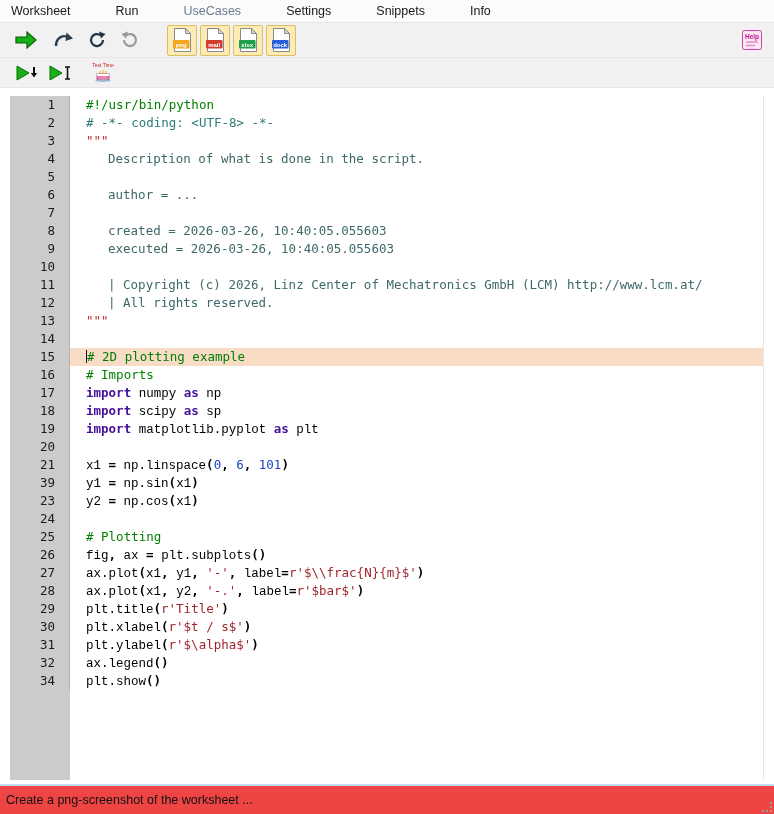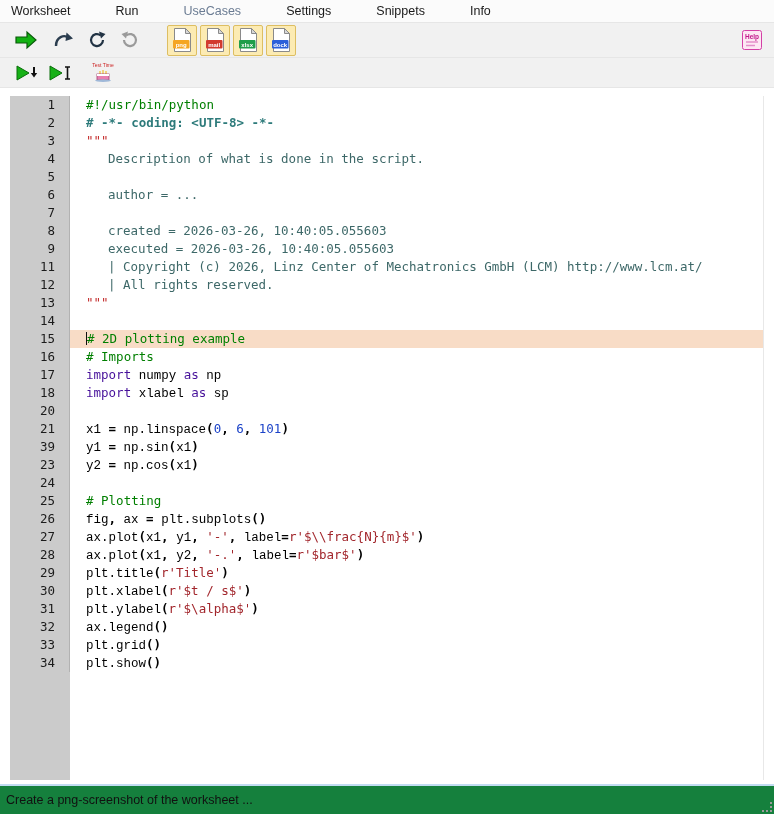--- a/index.html
+++ b/index.html
@@ -25,33 +25,33 @@
 
   
   .workspace { height:692px; background:#fff; padding:8px 10px 0 10px; }
   .editor { height:684px; width:754px; background:linear-gradient(90deg, var(--gutter-bg,#cbcbcb) 60px, #ffffff 60px); border-right:1px solid #e8e8e8; font-family:"DejaVu Sans Mono","Liberation Mono",monospace; font-size:12.5px; line-height:18px; }
   .row { display:flex; height:18px; }
   .num { width:60px; text-align:right; padding-right:14px; color:#1b1b1b; border-right:1px solid #b2b2b2; }
   .code { flex:1; padding-left:16px; white-space:pre; color:#000; }
   .code.hl { background:var(--highlight-line,#f8dcc6); }
   .caret { display:inline-block; width:1px; height:13px; background:#111; vertical-align:-2px; }
   .tk-com  { color:var(--syn-comment,#007F00); }
-  .tk-cod  { color:var(--syn-coding,#2E7B7B);font-weight:bold; }
+  .tk-cod  { color:var(--syn-coding,#2E7B7B); }
   .tk-doc  { color:var(--syn-docstring,#3D6868);padding-left:22px; }
   .tk-docq { color:var(--syn-docquote,#C42B2B); }
-  .tk-kw   { color:var(--syn-keyword,#46109A); font-weight:normal; }
+  .tk-kw   { color:var(--syn-keyword,#46109A); font-weight:bold; }
   .tk-num  { color:var(--syn-number,#1C43C8); }
   .tk-str  { color:var(--syn-string,#A2262C); }
   .tk-op   { color:#000; font-weight:bold; }
   .tk-pln  { color:#000;font-family:Liberation Mono, monospace; }
 
   
   .bottom-gap { height:4px; background:#fff; }
   .split-line { height:2px; background:#c2dcf2; }
-  .statusbar { height:28px; background:#15803d; display:flex; align-items:center; padding:0 4px 0 6px; font-size:12.5px; color:#111; position:relative; }
+  .statusbar { height:28px; background:#ef4444; display:flex; align-items:center; padding:0 4px 0 6px; font-size:12.5px; color:#111; position:relative; }
   .grip { position:absolute; right:1px; bottom:1px; }
 </style>
 </head>
 <body>
 
 <div class="window">
 
   <div class="menubar" id="menubar">
       <div class="menu-item">Worksheet</div>
       <div class="menu-item">Run</div>
@@ -190,20 +190,24 @@
           </div>
           <div class="row">
             <div class="num">8</div>
             <div class="code"><span class="tk-doc">created = 2026-03-26, 10:40:05.055603</span></div>
           </div>
           <div class="row">
             <div class="num">9</div>
             <div class="code"><span class="tk-doc">executed = 2026-03-26, 10:40:05.055603</span></div>
           </div>
           <div class="row">
+            <div class="num">10</div>
+            <div class="code"></div>
+          </div>
+          <div class="row">
             <div class="num">11</div>
             <div class="code"><span class="tk-doc">| Copyright (c) 2026, Linz Center of Mechatronics GmbH (LCM) http://www.lcm.at/</span></div>
           </div>
           <div class="row">
             <div class="num">12</div>
             <div class="code"><span class="tk-doc">| All rights reserved.</span></div>
           </div>
           <div class="row">
             <div class="num">13</div>
             <div class="code"><span class="tk-docq">"""</span></div>
@@ -219,21 +223,25 @@
           <div class="row">
             <div class="num">16</div>
             <div class="code"><span class="tk-com"># Imports</span></div>
           </div>
           <div class="row">
             <div class="num">17</div>
             <div class="code"><span class="tk-kw">import</span><span class="tk-pln"> numpy </span><span class="tk-kw">as</span><span class="tk-pln"> np</span></div>
           </div>
           <div class="row">
             <div class="num">18</div>
-            <div class="code"><span class="tk-kw">import</span><span class="tk-pln"> xlabel </span><span class="tk-kw">as</span><span class="tk-pln"> sp</span></div>
+            <div class="code"><span class="tk-kw">import</span><span class="tk-pln"> scipy </span><span class="tk-kw">as</span><span class="tk-pln"> sp</span></div>
+          </div>
+          <div class="row">
+            <div class="num">19</div>
+            <div class="code"><span class="tk-kw">import</span><span class="tk-pln"> matplotlib.pyplot </span><span class="tk-kw">as</span><span class="tk-pln"> plt</span></div>
           </div>
           <div class="row">
             <div class="num">20</div>
             <div class="code"></div>
           </div>
           <div class="row">
             <div class="num">21</div>
             <div class="code"><span class="tk-pln">x1 </span><span class="tk-op">= </span><span class="tk-pln">np.linspace</span><span class="tk-op">(</span><span class="tk-num">0</span><span class="tk-op">, </span><span class="tk-num">6</span><span class="tk-op">, </span><span class="tk-num">101</span><span class="tk-op">)</span></div>
           </div>
           <div class="row">
@@ -272,24 +280,20 @@
             <div class="num">30</div>
             <div class="code"><span class="tk-pln">plt.xlabel</span><span class="tk-op">(</span><span class="tk-str">r'$t / s$'</span><span class="tk-op">)</span></div>
           </div>
           <div class="row">
             <div class="num">31</div>
             <div class="code"><span class="tk-pln">plt.ylabel</span><span class="tk-op">(</span><span class="tk-str">r'$\alpha$'</span><span class="tk-op">)</span></div>
           </div>
           <div class="row">
             <div class="num">32</div>
             <div class="code"><span class="tk-pln">ax.legend</span><span class="tk-op">()</span></div>
-          </div>
-          <div class="row">
-            <div class="num">33</div>
-            <div class="code"><span class="tk-pln">plt.grid</span><span class="tk-op">()</span></div>
           </div>
           <div class="row">
             <div class="num">34</div>
             <div class="code"><span class="tk-pln">plt.show</span><span class="tk-op">()</span></div>
           </div>
         </div>
     </div>
   </div>
 
   <div class="bottom-gap"></div>

